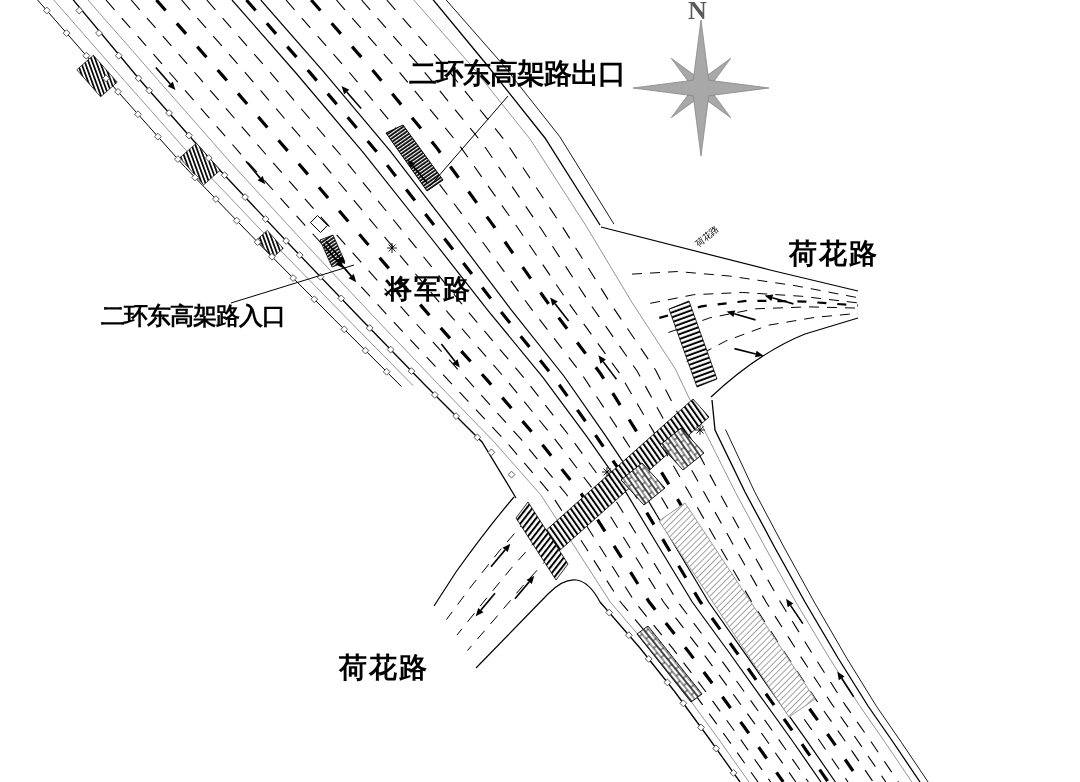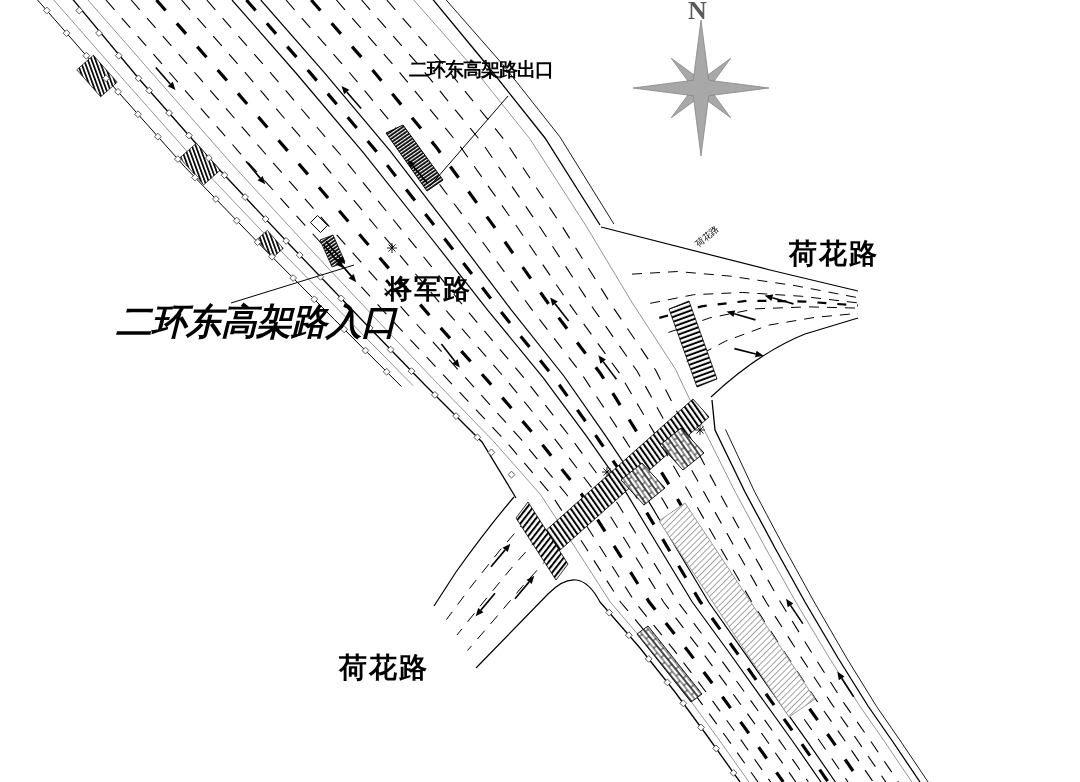--- a/index.html
+++ b/index.html
@@ -1,22 +1,22 @@
 <!DOCTYPE html>
 <html><head>
 <meta charset="utf-8">
 <style>
   html,body{margin:0;padding:0;background:#fff;}
   .stage{position:relative;width:1080px;height:782px;background:#fff;overflow:hidden;
          font-family:"Liberation Serif",serif;}
   svg{position:absolute;left:0;top:0;}
   .lbl{position:absolute;font-family:"Liberation Serif",serif;font-weight:bold;
        color:#000;white-space:nowrap;line-height:1;}
-  #lbl-exit{left:409px;top:60px;font-size:19px;letter-spacing:-1px;}
-  #lbl-entrance{left:116px;top:304px;font-size:36px;letter-spacing:-1px;font-style:italic;}
+  #lbl-exit{left:409px;top:60px;font-size:28px;letter-spacing:-1px;}
+  #lbl-entrance{left:101px;top:304px;font-size:24px;letter-spacing:-1px;}
   #lbl-jiangjun{left:385px;top:239px;font-size:27px;letter-spacing:2px;margin-top:37px;}
   #lbl-hehua-ne{left:789px;top:240px;font-size:28px;letter-spacing:2px;}
   #lbl-hehua-sw{left:339px;top:654px;font-size:28px;letter-spacing:2px;}
   #lbl-hehua-small{left:694px;top:242px;font-size:9px;font-weight:normal;
        transform:rotate(-40deg);transform-origin:left top;letter-spacing:0;}
   #lbl-north{left:688px;top:-2px;font-size:26px;color:#5a5a5a;}
 </style>
 </head>
 <body>
 

